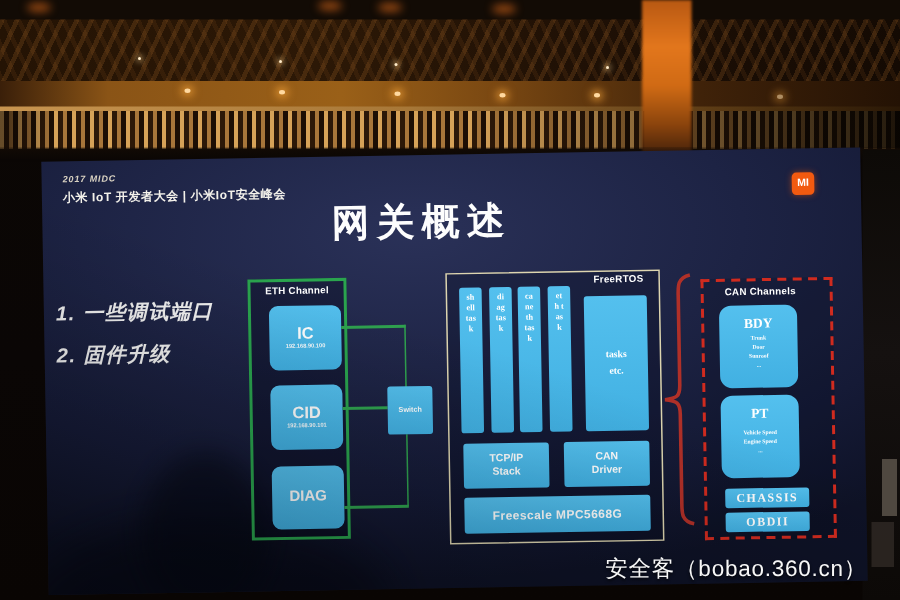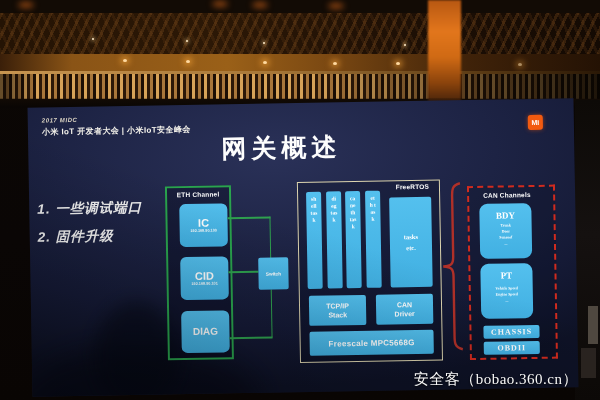--- a/index.html
+++ b/index.html
@@ -125,21 +125,21 @@
   .can-items{margin-top:3px;text-align:center;}
   .can-items span{display:block;font-size:3.8px;font-weight:bold;line-height:1.55;}
   .can-more{font-size:4px;line-height:1;}
   .can-bar{position:absolute;left:452px;width:56px;height:13px;border-radius:2px;
       display:flex;align-items:center;justify-content:center;font-family:"Liberation Serif",serif;
       font-weight:bold;font-size:8px;letter-spacing:1px;}
   .bar-chassis{top:226px;} .bar-obdii{top:242px;}
 
   
   .watermark{position:absolute;right:22px;top:370px;color:#f7f7f7;font-size:15px;
-      letter-spacing:.5px;text-shadow:0 1px 2px rgba(0,0,0,.8);font-family:Liberation Serif, serif;}
+      letter-spacing:.5px;text-shadow:0 1px 2px rgba(0,0,0,.8);}
 </style>
 </head>
 <body>
 
 <div class="photo">
 
   <div class="ceiling">
     <div class="ceil-row-upper"></div>
     <div class="ceil-beam"></div>
     <div class="gold-line"></div>

